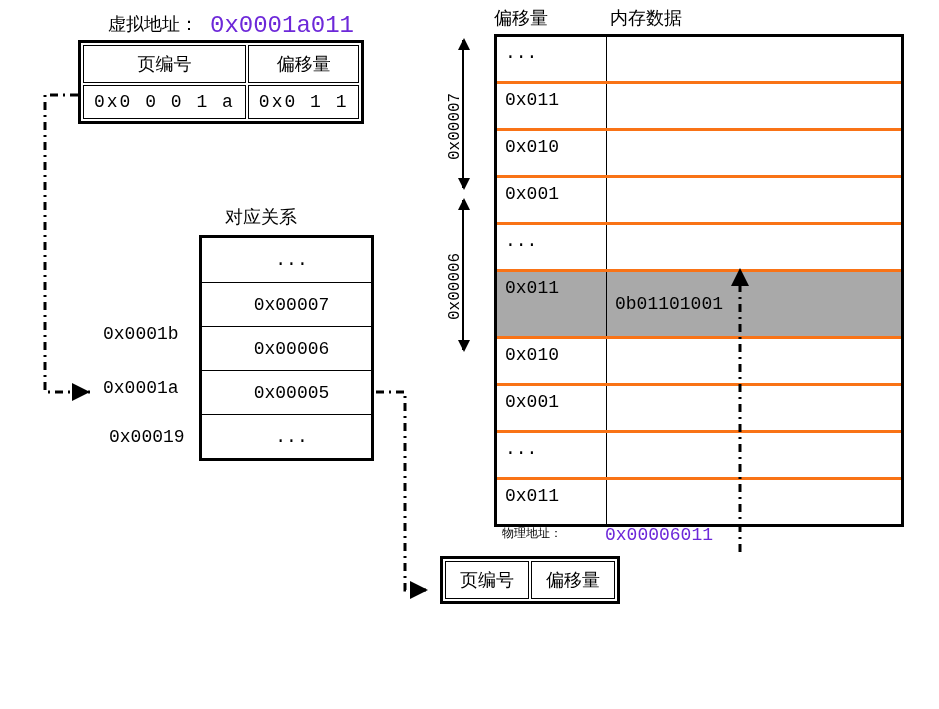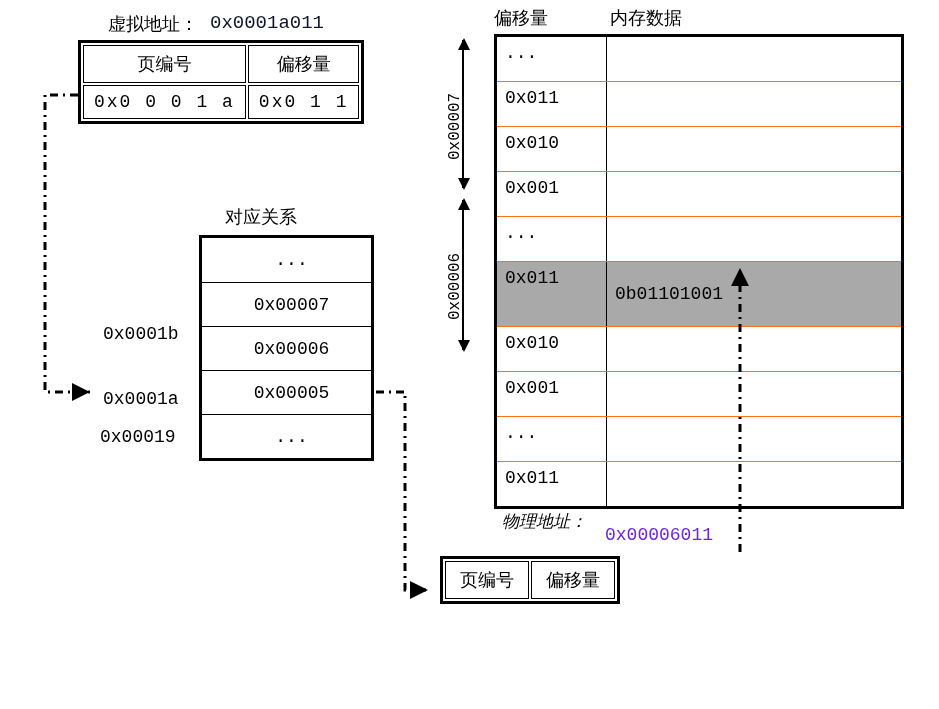--- a/index.html
+++ b/index.html
@@ -10,52 +10,52 @@
     background: #fff;
     width: 939px;
     height: 709px;
     position: relative;
   }
   .mono { font-family: "Courier New", monospace; letter-spacing: 2px; margin-top: 7px; }
   .mono-tight { font-family: "Courier New", monospace; }
 
   
   .vaddr-label { position: absolute; left: 108px; top: 12px; font-size: 18px; }
-  .vaddr-val   { position: absolute; left: 210px; top: 12px; font-size: 19px; color: #0f172a; }
+  .vaddr-val   { position: absolute; left: 210px; top: 12px; font-size: 24px; color: #6d28d9; }
   .vaddr-table { position: absolute; left: 78px; top: 40px; border: 3px solid #000; }
   .vaddr-table td, .vaddr-table th {
     border: 1px solid #000; padding: 6px 10px; font-size: 18px; font-weight: normal;
   }
   .vaddr-table th { text-align: center; }
   .vaddr-table td { text-align: left; }
 
   
   .ptbl-label { position: absolute; left: 225px; top: 205px; font-size: 18px; }
   .ptbl {
     position: absolute; left: 199px; top: 235px;
     border: 3px solid #000; width: 175px;
   }
   .ptbl .row {
     border-top: 1px solid #000; height: 44px; line-height: 44px;
     font-size: 18px; padding-left: 10px; text-align: center;
   }
   .ptbl .row:first-child { border-top: none; }
   .ptbl-idx { position: absolute; font-size: 18px; }
   .idx0 { left: 103px; top: 324px; }
-  .idx1 { left: 103px; top: 389px; text-align: center; }
-  .idx2 { left: 100px; top: 427px; }
+  .idx1 { left: 103px; top: 378px; text-align: center; }
+  .idx2 { left: 109px; top: 427px; }
 
   
   .mem-hdr-off  { position: absolute; left: 494px; top: 6px; font-size: 18px; }
   .mem-hdr-data { position: absolute; left: 610px; top: 6px; font-size: 18px; }
   .mem {
     position: absolute; left: 494px; top: 34px;
     border: 3px solid #000; width: 410px;
   }
-  .mem .mrow { display: flex; border-top: 1px solid #f97316; }
+  .mem .mrow { display: flex; border-top: 3px solid #f97316; }
   .mem .mrow:first-child { border-top: none; }
   .mem .c1 { width: 110px; border-right: 1px solid #000; padding: 6px 8px; font-size: 18px; }
   .mem .c2 { flex: 1; padding: 22px 8px; font-size: 18px; }
   .mem .hl { background: #a9a9a9; }
 
   
   .brk1, .brk2 {
     position: absolute; font-size: 16px;
     transform: rotate(-90deg); transform-origin: left top;
   }
@@ -73,21 +73,21 @@
     border-left: 6px solid transparent; border-right: 6px solid transparent;
     border-bottom: 12px solid #000;
   }
   .brace .ah-bot {
     position: absolute; bottom: -2px; left: -6px; width: 0; height: 0;
     border-left: 6px solid transparent; border-right: 6px solid transparent;
     border-top: 12px solid #000;
   }
 
   
-  .paddr-label { position: absolute; left: 502px; top: 510px; font-size: 17px; font-style: italic; }
+  .paddr-label { position: absolute; left: 502px; top: 525px; font-size: 12px; }
   .paddr-val   { position: absolute; left: 605px; top: 525px; font-size: 18px; color: #6d28d9; }
   .paddr-table { position: absolute; left: 440px; top: 556px; border: 3px solid #000; }
   .paddr-table td, .paddr-table th {
     border: 1px solid #000; padding: 6px 14px; font-size: 18px; font-weight: normal;
   }
 
   
   .arrows { position: absolute; left: 0; top: 0; width: 939px; height: 709px; pointer-events: none; }
   .arrows path { stroke: #000; stroke-width: 3; fill: none; stroke-dasharray: 8 5 2 5; }
   .arrows .head { fill: #000; stroke: none; }

